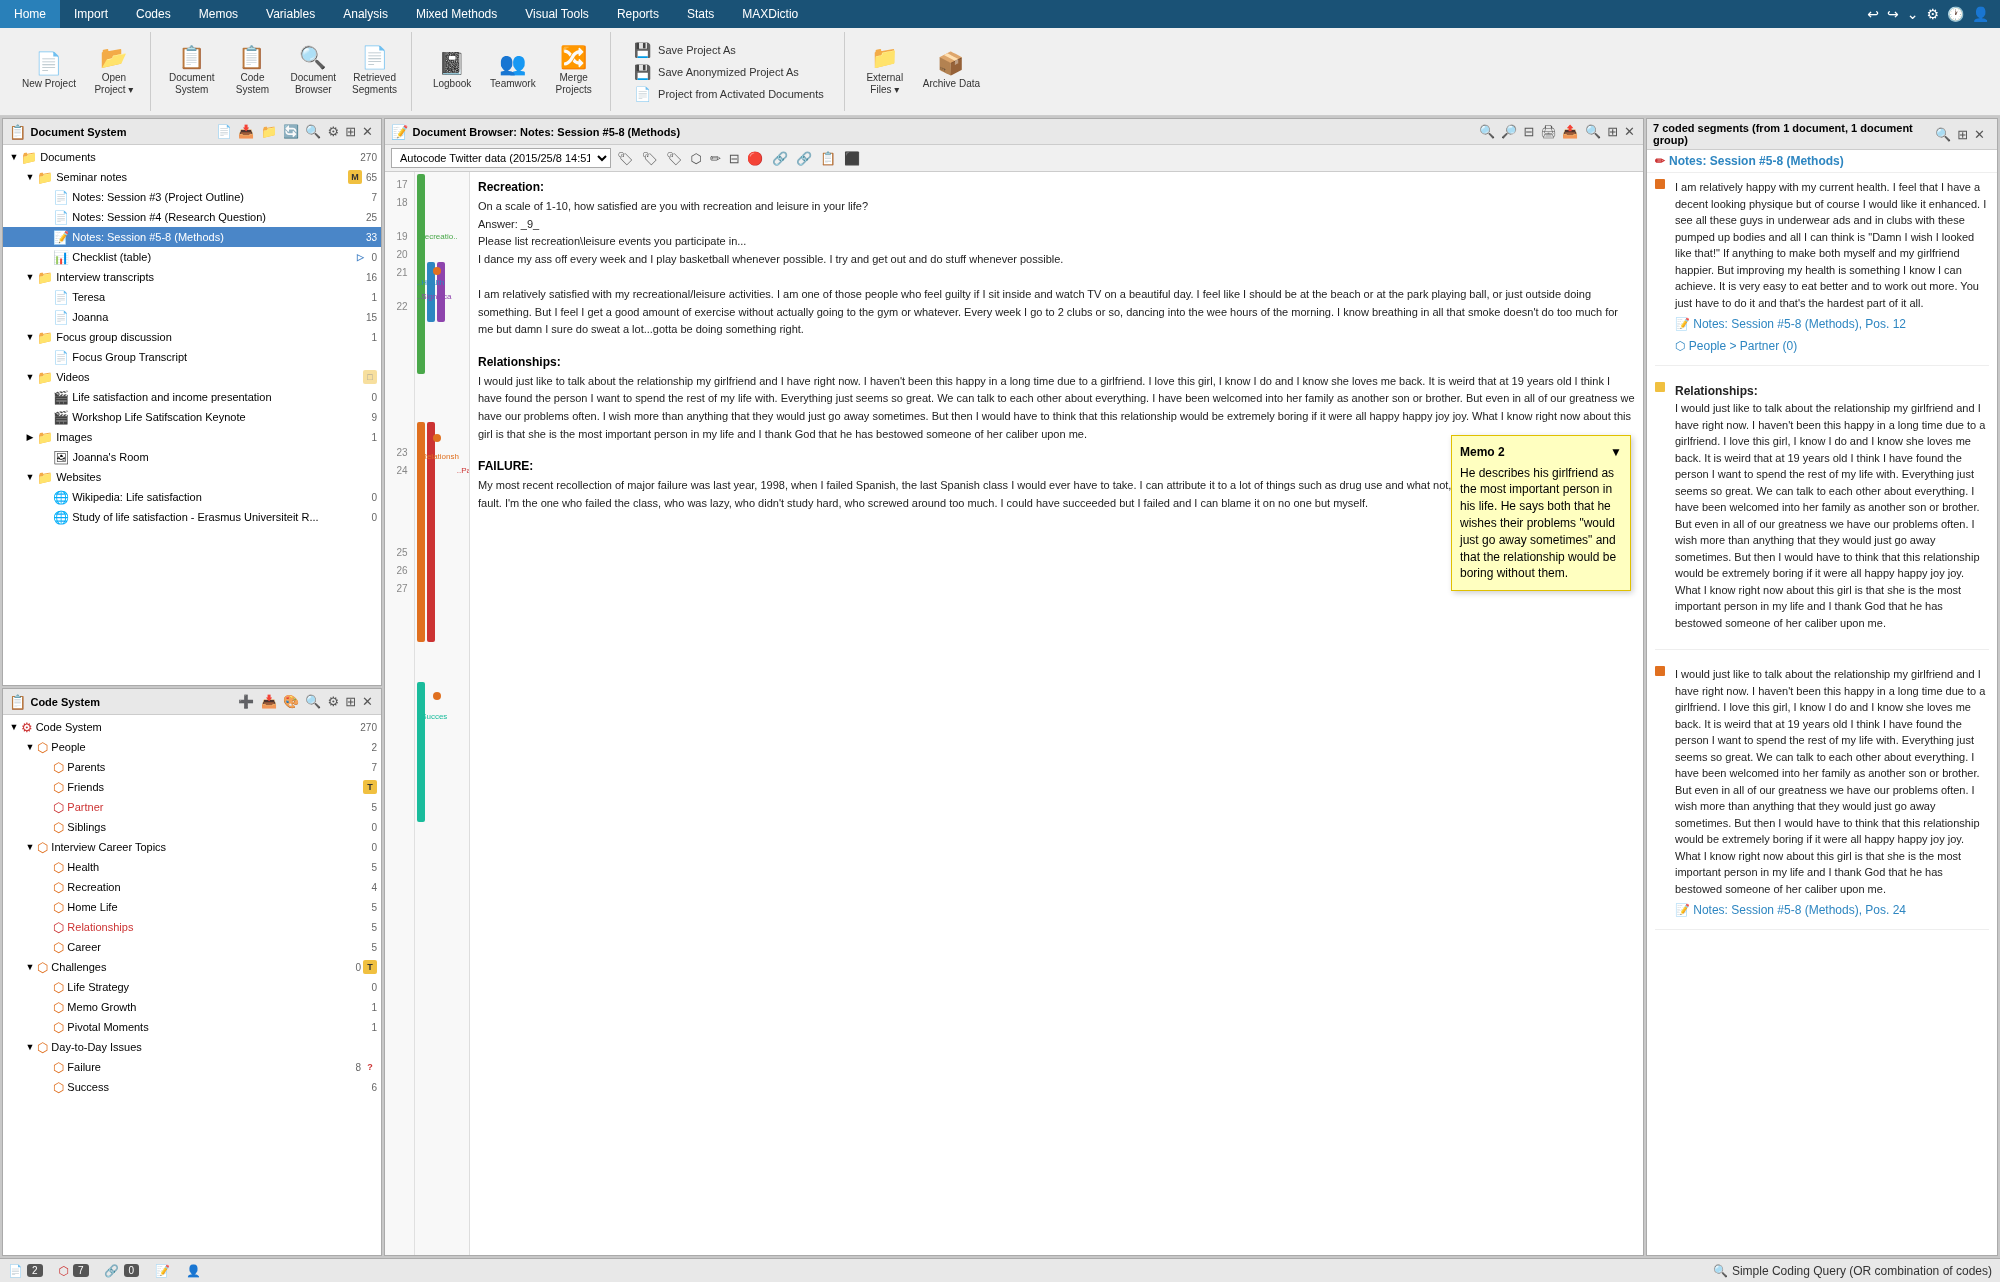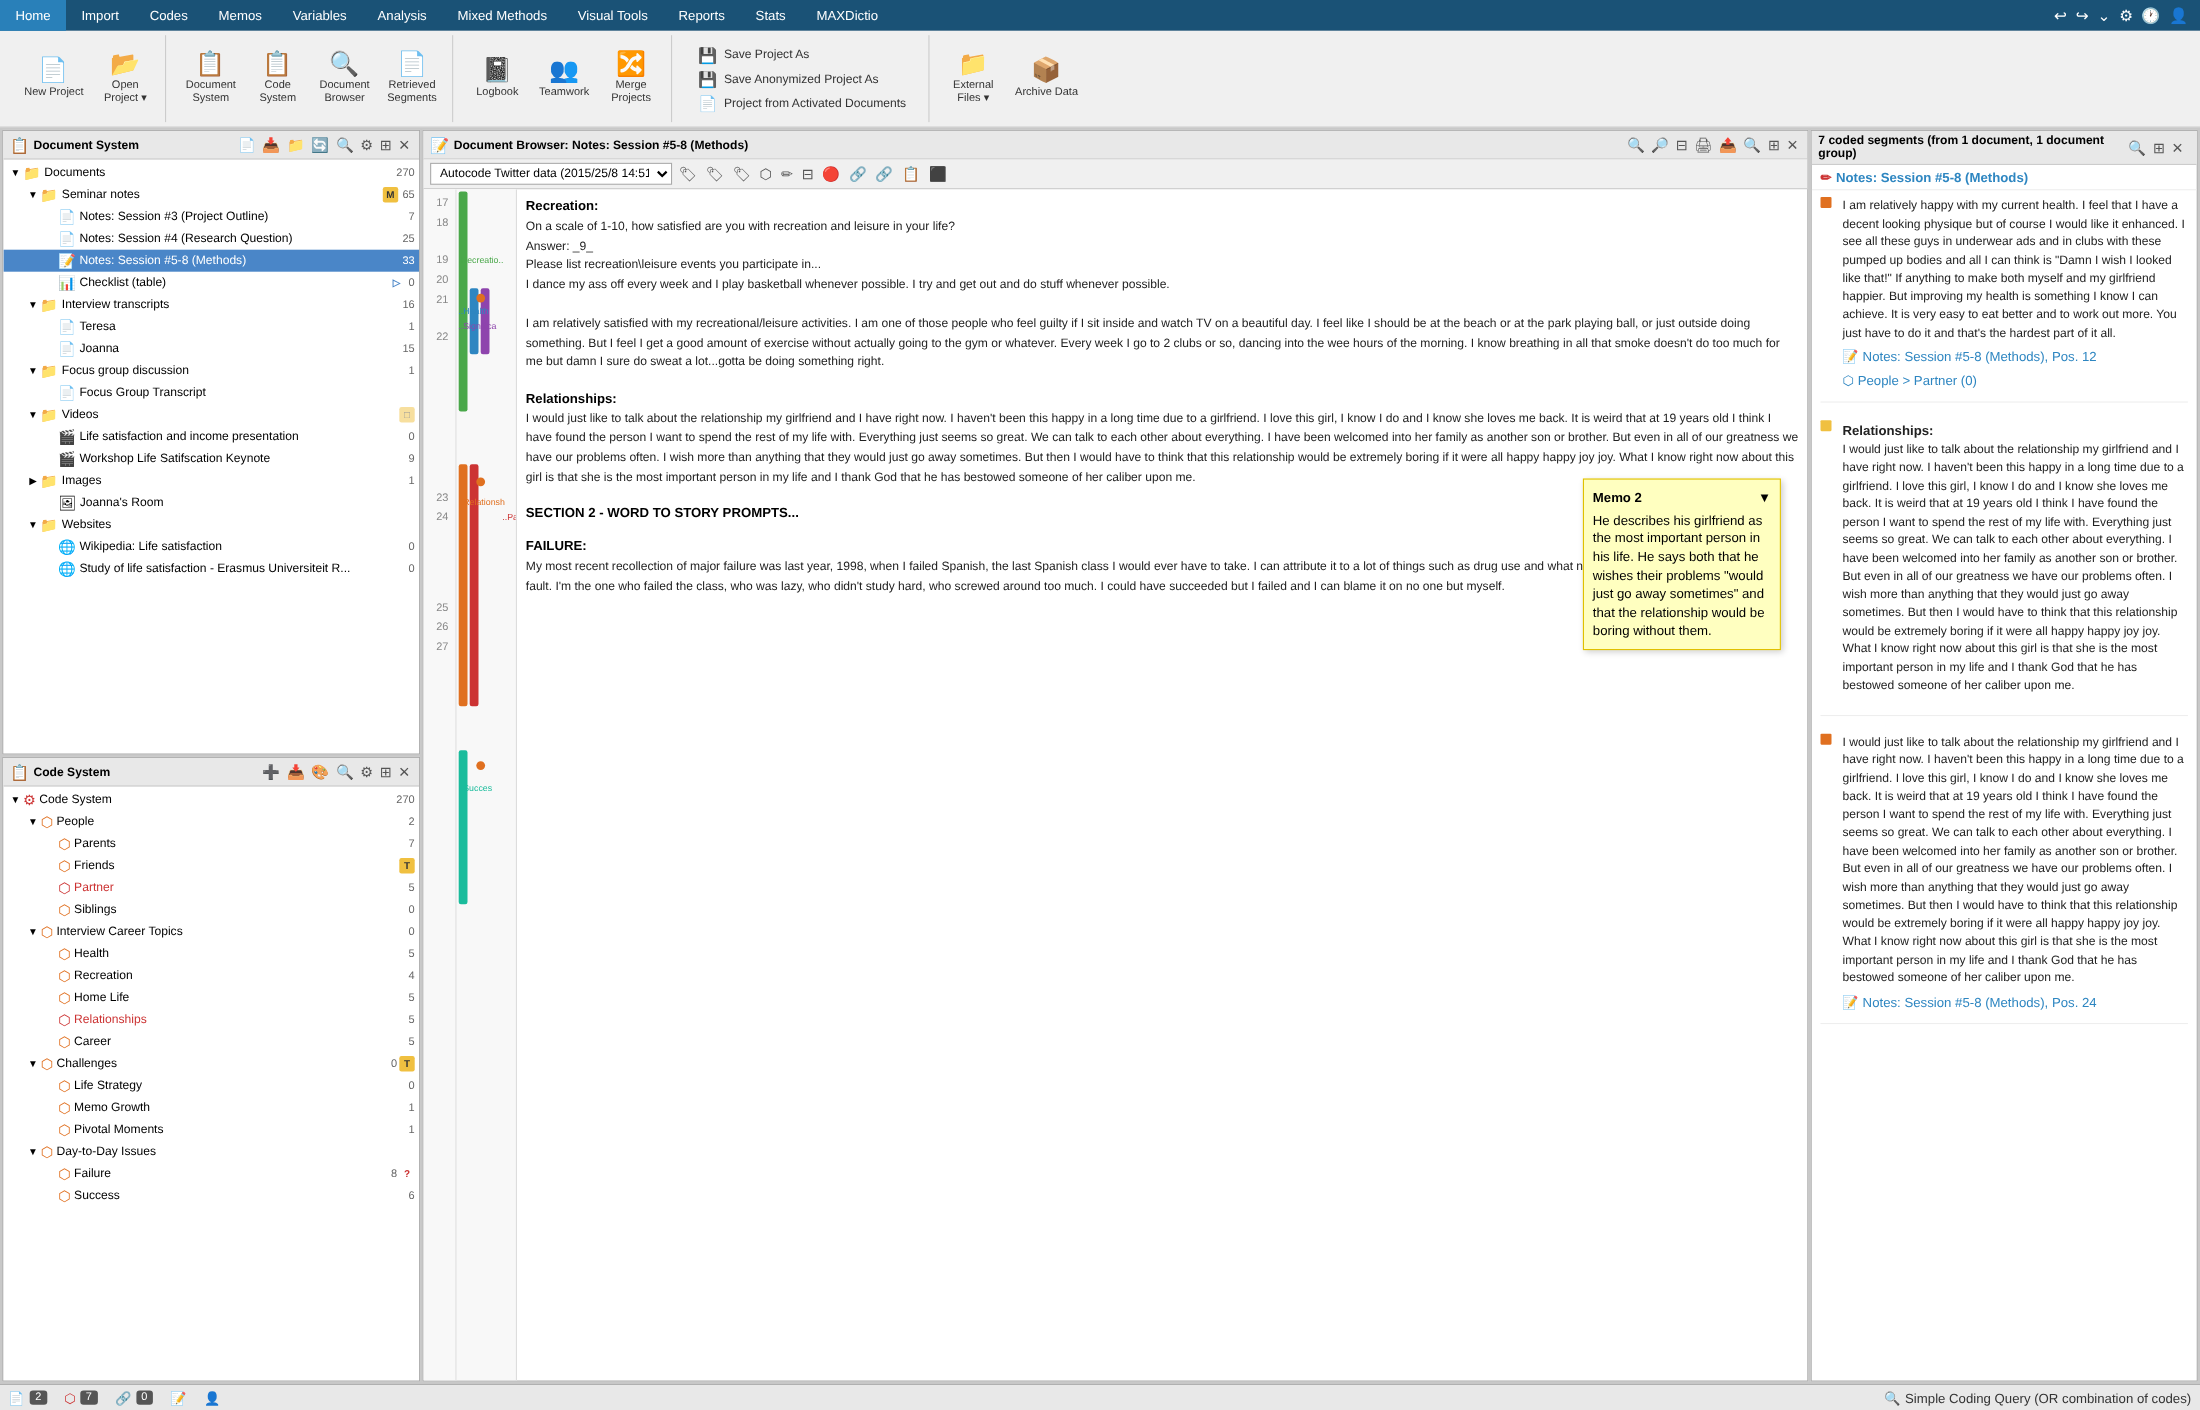--- a/index.html
+++ b/index.html
@@ -594,32 +594,29 @@
             I am relatively satisfied with my recreational/leisure activities. I am one of those people who feel guilty if I sit inside and watch TV on a beautiful day. I feel like I should be at the beach or at the park playing ball, or just outside doing something. But I feel I get a good amount of exercise without actually going to the gym or whatever. Every week I go to 2 clubs or so, dancing into the wee hours of the morning. I know breathing in all that smoke doesn't do too much for me but damn I sure do sweat a lot...gotta be doing something right.
           </div>
         </div>
 
         <div class="doc-section" style="position:relative;">
           <div class="doc-section-title">Relationships:</div>
           <div class="doc-text">
             I would just like to talk about the relationship my girlfriend and I have right now. I haven't been this happy in a long time due to a girlfriend. I love this girl, I know I do and I know she loves me back. It is weird that at 19 years old I think I have found the person I want to spend the rest of my life with. Everything just seems so great. We can talk to each other about everything. I have been welcomed into her family as another son or brother. But even in all of our greatness we have our problems often. I wish more than anything that they would just go away sometimes. But then I would have to think that this relationship would be extremely boring if it were all happy happy joy joy. What I know right now about this girl is that she is the most important person in my life and I thank God that he has bestowed someone of her caliber upon me.
           </div>
 
-          <div class="memo-popup" style="right: 16px; top: 80px;">
+          <div class="memo-popup" style="right: 4px; top: 80px;">
             <div class="memo-header">
               <span>Memo 2</span>
               <span class="memo-close">▼</span>
             </div>
             <div>He describes his girlfriend as the most important person in his life. He says both that he wishes their problems "would just go away sometimes" and that the relationship would be boring without them.</div>
           </div>
         </div>
 
-        <div class="doc-section">
-          <div class="doc-section-title">SECTION 2 - WORD TO STORY PROMPTS...</div>
-        </div>
 
         <div class="doc-section">
           <div class="doc-section-title">FAILURE:</div>
           <div class="doc-text">
             My most recent recollection of major failure was last year, 1998, when I failed Spanish, the last Spanish class I would ever have to take. I can attribute it to a lot of things such as drug use and what not, but more than anything it was my fault. I'm the one who failed the class, who was lazy, who didn't study hard, who screwed around too much. I could have succeeded but I failed and I can blame it on no one but myself.
           </div>
         </div>
       </div>
     </div>
   </div>

